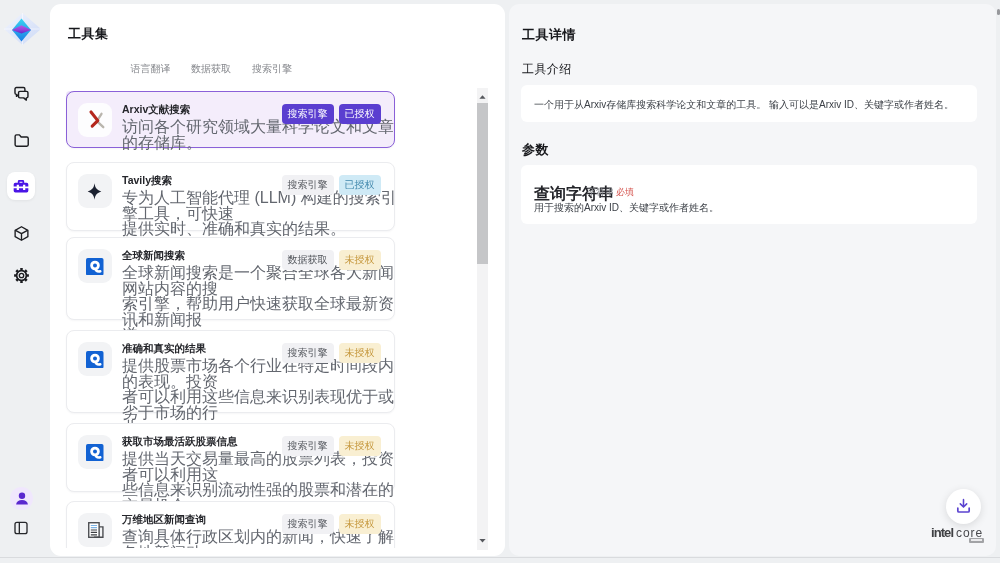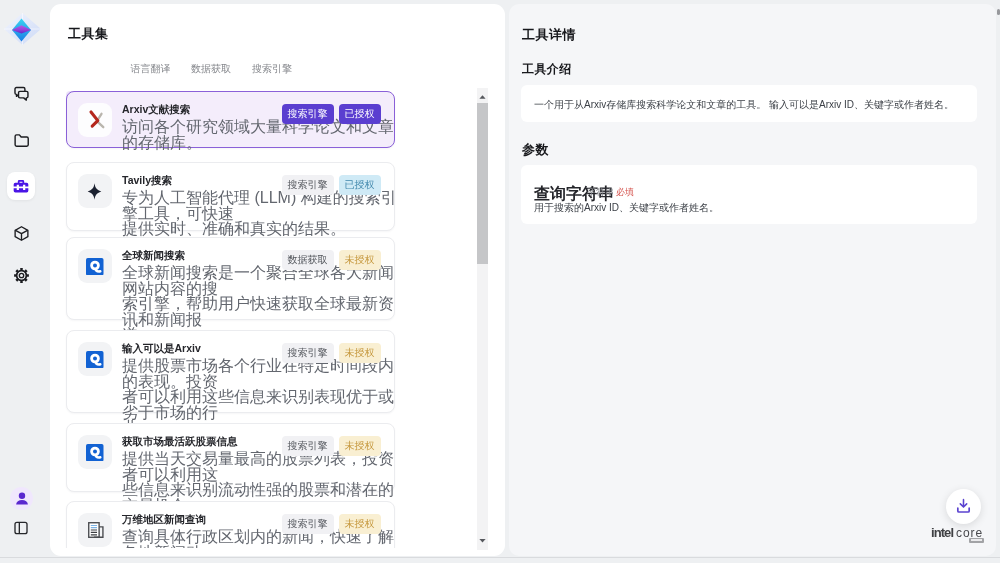--- a/index.html
+++ b/index.html
@@ -34,21 +34,21 @@
   .tg-amber { background:#f9efd2; color:#c5973c; }
 
   
   #sbar { position:absolute; left:427px; top:84px; width:11px; height:462px; background:#f3f3f4; }
   #sthumb { position:absolute; left:0; top:15px; width:11px; height:161px; background:#c5c6c8; }
   .sarrow { position:absolute; left:0; width:11px; height:11px; }
 
   
   #panelR { position:absolute; left:509px; top:4px; width:487px; height:552px; background:#f5f6f8; border-radius:10px; }
   #ttl-det { position:absolute; left:13px; top:22px; font-size:13px; font-weight:bold; color:#17181c; letter-spacing:.5px; }
-  #ttl-intro { position:absolute; left:13px; top:57px; font-size:12px; font-weight:bold; color:#17181c; letter-spacing:.4px; }
+  #ttl-intro { position:absolute; left:13px; top:57px; font-size:12px; font-weight:normal; color:#17181c; letter-spacing:.4px; }
   #introcard { position:absolute; left:12px; top:81px; width:456px; height:37px; background:#fff; border-radius:6px; }
   #introcard div { position:absolute; left:13px; top:13px; font-size:10px; color:#3c4047;text-align:right; }
   #ttl-param { position:absolute; left:13px; top:137px; font-size:13px; font-weight:bold; color:#17181c; letter-spacing:.4px; }
   #paramcard { position:absolute; left:12px; top:161px; width:456px; height:59px; background:#fff; border-radius:6px; }
   .p-name { position:absolute; left:13px; top:18.5px; font-size:16px; font-weight:bold; color:#25262b; }
   .p-type { position:absolute; left:66px; top:20.5px; font-size:9px; color:#85878c; }
   .p-req  { position:absolute; left:95px; top:20.5px; font-size:9px; color:#d4504a; }
   .p-desc { position:absolute; left:13px; top:36px; font-size:10px; color:#3c4047; }
 
   
@@ -180,21 +180,21 @@
     </div>
 
     <div class="card" style="top:242px; height:82.5px;">
       <div class="cicon">
         <svg style="position:absolute;left:8.5px;top:8.5px" width="17.5" height="17.5" viewBox="0 0 35 35">
           <rect x="0" y="0" width="35" height="35" rx="3.5" fill="#1262d3"></rect>
           <circle cx="18" cy="15" r="6.8" fill="none" stroke="#fff" stroke-width="5.6"></circle>
           <path d="M20 24.5 Q24 28.2 28.6 26.6" fill="none" stroke="#fff" stroke-width="5" stroke-linecap="round"></path>
         </svg>
       </div>
-      <div class="ctitle">输入可以是Arxiv</div>
+      <div class="ctitle">准确和真实的结果</div>
       <div class="cdesc">提供股票市场各个行业在特定时间段内的表现。投资<br>者可以利用这些信息来识别表现优于或劣于市场的行<br>业。</div>
       <div class="tags">
           <span class="tag tg-gray">搜索引擎</span>
           <span class="tag tg-amber">未授权</span>
         </div>
     </div>
 
     <div class="card" style="top:335px; height:68.5px;">
       <div class="cicon">
         <svg style="position:absolute;left:8.5px;top:8.5px" width="17.5" height="17.5" viewBox="0 0 35 35">

